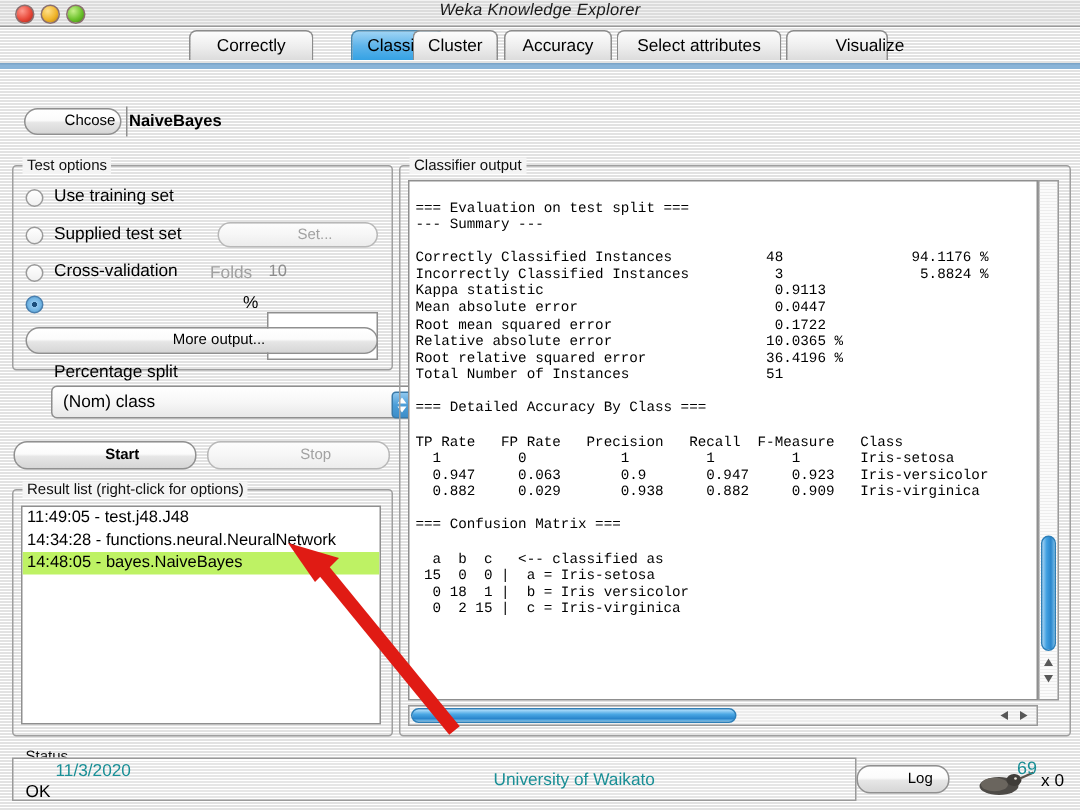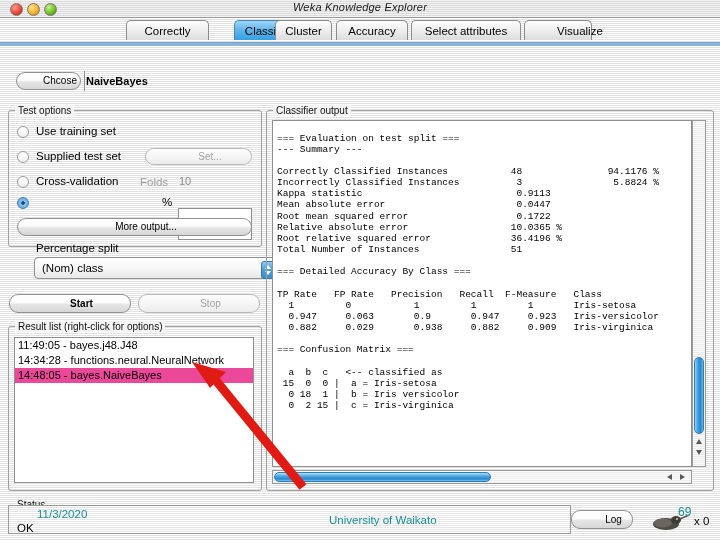--- a/index.html
+++ b/index.html
@@ -84,21 +84,21 @@
     position:absolute;right:3px;top:3px;width:13px;height:16px;border-radius:3px;
     background-image:linear-gradient(to bottom,#8fc8ef 0%,#4c9ed8 50%,#3d8ec9 100%);
     border:1px solid #3a7aa8;
   }
   #combo-stepper .ar{position:absolute;left:3px;width:0;height:0;border-left:3px solid transparent;border-right:3px solid transparent;}
   #combo-stepper .up{top:3px;border-bottom:4px solid #fff;}
   #combo-stepper .dn{bottom:3px;border-top:4px solid #fff;}
   
   #result-list{position:absolute;box-sizing:border-box;background:#fff;border:1px solid #8f8f8f;overflow:hidden;}
   .rrow{font-size:11px;color:#000;height:15px;line-height:15px;padding-left:3px;white-space:nowrap;}
-  .rrow.sel{background:#ec4899;}
+  .rrow.sel{background:#bef264;}
   
   #output-pane{position:absolute;box-sizing:border-box;background:#fff;border:1px solid #8f8f8f;overflow:hidden;}
   #output-text{
     position:absolute;left:4px;top:2px;
     font-family:"Liberation Mono","DejaVu Sans Mono",monospace;
     font-size:9.5px;line-height:11.15px;color:#000;white-space:pre;
   }
   
   .sbar{position:absolute;box-sizing:border-box;
     background-image:repeating-linear-gradient(to bottom,#fbfbfb 0px,#fbfbfb 1px,#ededed 1px,#ededed 2px);
@@ -175,21 +175,21 @@
     </div>
   </div>
 
   <div class="abtn" style="left:9px;top:294px;width:122px;height:19px;font-weight:bold;">Start</div>
   <div class="abtn disabled" style="left:138px;top:294px;width:122px;height:19px;">Stop</div>
 
   <div class="group" style="left:8px;top:326px;width:252px;height:163px;">
     <span class="group-title">Result list (right-click for options)</span>
   </div>
   <div id="result-list" style="left:14px;top:337px;width:240px;height:146px;">
-    <div class="rrow">11:49:05 - bayes.j48.J48</div>
+    <div class="rrow">11:49:05 - test.j48.J48</div>
     <div class="rrow">14:34:28 - functions.neural.NeuralNetwork</div>
     <div class="rrow sel">14:48:05 - bayes.NaiveBayes</div>
   </div>
 
   <div class="group" style="left:266px;top:110px;width:446px;height:379px;">
     <span class="group-title">Classifier output</span>
   </div>
   <div id="output-pane" style="left:272px;top:120px;width:420px;height:347px;">
     <pre id="output-text">=== Evaluation on test split ===
 --- Summary ---

